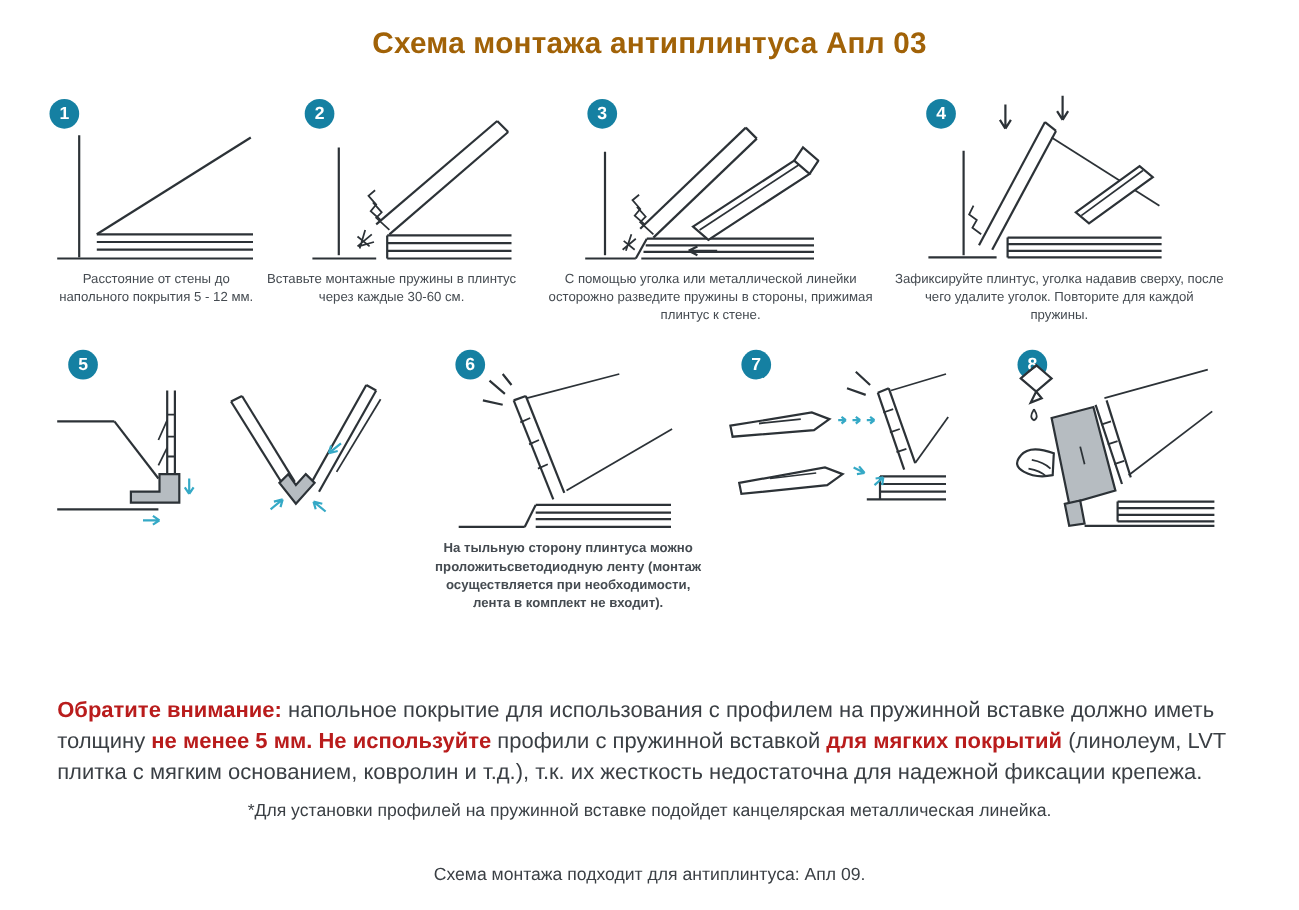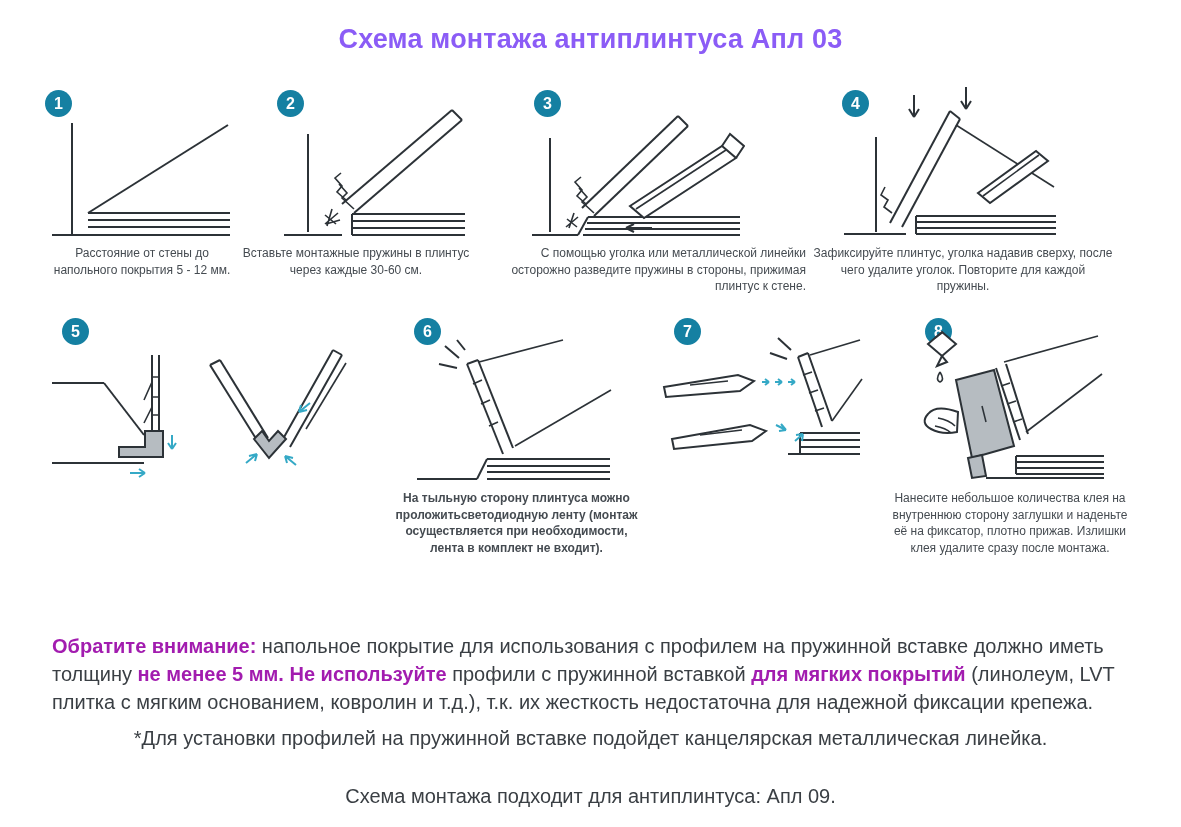--- a/index.html
+++ b/index.html
@@ -1,31 +1,31 @@
 <!DOCTYPE html>
 <html><head>
 <meta charset="utf-8">
 <style>
   html,body{margin:0;padding:0;background:#ffffff;}
   body{font-family:"Liberation Sans","DejaVu Sans",sans-serif;color:#3d4349;}
   .page{position:relative;width:1181px;height:827px;background:#fff;overflow:hidden;}
   .title{position:absolute;top:24px;left:0;width:100%;text-align:center;
-         font-size:27px;font-weight:bold;color:#8b5cf6;letter-spacing:.2px;}
+         font-size:27px;font-weight:bold;color:#a16207;letter-spacing:.2px;}
   .badge{position:absolute;width:27px;height:27px;border-radius:50%;background:#1580a2;
          color:#fff;font-size:16px;font-weight:bold;display:flex;align-items:center;justify-content:center;}
   .diag{position:absolute;}
   .cap{position:absolute;text-align:center;font-size:12px;line-height:1.38;color:#454b51;}
   svg line,svg path,svg polygon,svg polyline{stroke:#2c3237;stroke-width:2;fill:none;}
   svg .fillw{fill:#ffffff;}
   svg .fillg{fill:#b6bcc1;}
   svg .teal{stroke:#35a9c6;}
   svg .thin{stroke-width:1.6;}
   .note{position:absolute;top:632px;left:52px;width:1078px;font-size:20px;line-height:28px;color:#3a3f44;}
-  .note b{color:#a21caf;}
-  .footnote{position:absolute;left:0;width:100%;text-align:center;font-size:20px;line-height:28px;color:#3a3f44;}
+  .note b{color:#b91c1c;}
+  .footnote{position:absolute;left:0;width:100%;text-align:center;font-size:16px;line-height:28px;color:#3a3f44;}
 </style>
 </head>
 <body>
 
 <div class="page">
 
   <div class="title">Схема монтажа антиплинтуса Апл 03</div>
 
   <div class="badge" style="left:45px;top:90px;">1</div>
   <div class="diag" style="left:50px;top:115px;">
@@ -75,21 +75,21 @@
       <line x1="148" y1="26" x2="158" y2="36"></line>
       <path class="thin" d="M56,114 l-9,-8 5,-6 -7,-8 6,-5"></path>
       <path class="thin" d="M64,123 l-12,-11 5,-5 -8,-9"></path>
       <path class="thin" d="M48,127 l-12,10 M37,129 l10,8 M44,123 l-5,15"></path>
       <polygon class="fillw" points="100,116 192,56 206,68 114,128"></polygon>
       <path d="M192,56 L200,44 L214,56 L206,68"></path>
       <line class="thin" x1="106" y1="119" x2="196" y2="60"></line>
       <path d="M122,138 H96 M96,138 l8,-4 M96,138 l8,4"></path>
     </svg>
   </div>
-  <div class="cap" style="left:486px;top:245px;width:320px;text-align:right;">С помощью уголка или металлической линейки осторожно разведите пружины в стороны, прижимая плинтус к стене.</div>
+  <div class="cap" style="left:486px;top:245px;width:320px;">С помощью уголка или металлической линейки осторожно разведите пружины в стороны, прижимая плинтус к стене.</div>
 
   <div class="badge" style="left:842px;top:90px;">4</div>
   <div class="diag" style="left:838px;top:85px;">
     <svg width="225" height="155" viewBox="0 0 225 155">
       <line x1="38" y1="52" x2="38" y2="147"></line>
       <line x1="6" y1="149" x2="68" y2="149"></line>
       <line x1="78" y1="131" x2="78" y2="149"></line>
       <line x1="78" y1="131" x2="218" y2="131"></line>
         <line x1="78" y1="137" x2="218" y2="137"></line>
       <line x1="78" y1="143" x2="218" y2="143"></line>
@@ -199,21 +199,20 @@
       <path class="thin" d="M103,58 l9,-3 M109,76 l9,-3 M115,94 l9,-3"></path>
       <line class="thin" x1="106" y1="34" x2="200" y2="8"></line>
       <line class="thin" x1="128" y1="104" x2="204" y2="46"></line>
       <polygon class="fillg" points="58,52 96,42 116,118 74,130"></polygon>
       <line class="thin" x1="84" y1="78" x2="88" y2="94"></line>
       <polygon class="fillg" points="70,130 84,127 88,148 74,150"></polygon>
       <path class="fillw" d="M60,84 q-22,-8 -30,2 q-8,9 3,15 q11,6 26,3 z"></path>
       <path class="thin" d="M40,90 q11,2 17,8 M37,98 q11,2 16,7"></path>
     </svg>
   </div>
-  <div class="cap" style="left:885px;top:490px;width:250px;">Нанесите небольшое количества клея на внутреннюю сторону заглушки и наденьте её на фиксатор, плотно прижав. Излишки клея удалите сразу после монтажа.</div>
 
   <p class="note" style="margin:0;"><b>Обратите внимание:</b><span> напольное покрытие для использования с профилем на пружинной вставке должно иметь толщину </span><b>не менее 5 мм. Не используйте</b><span> профили с пружинной вставкой </span><b>для мягких покрытий</b><span> (линолеум, LVT плитка с мягким основанием, ковролин и т.д.), т.к. их жесткость недостаточна для надежной фиксации крепежа.</span></p>
 
   <div class="footnote" style="top:724px;">
     <div>*Для установки профилей на пружинной вставке подойдет канцелярская металлическая линейка.</div>
   </div>
   <div class="footnote" style="top:782px;">Схема монтажа подходит для антиплинтуса:  Апл 09.</div>
 
 </div>
 

